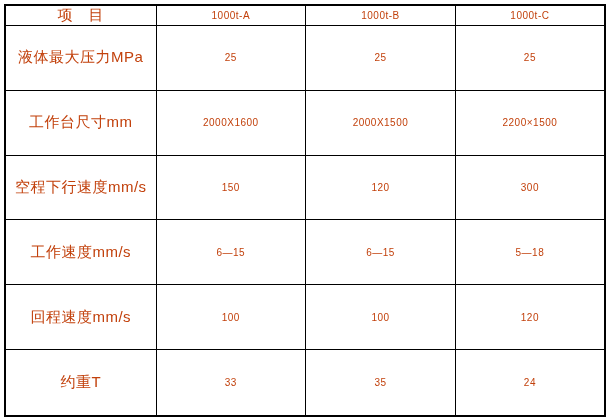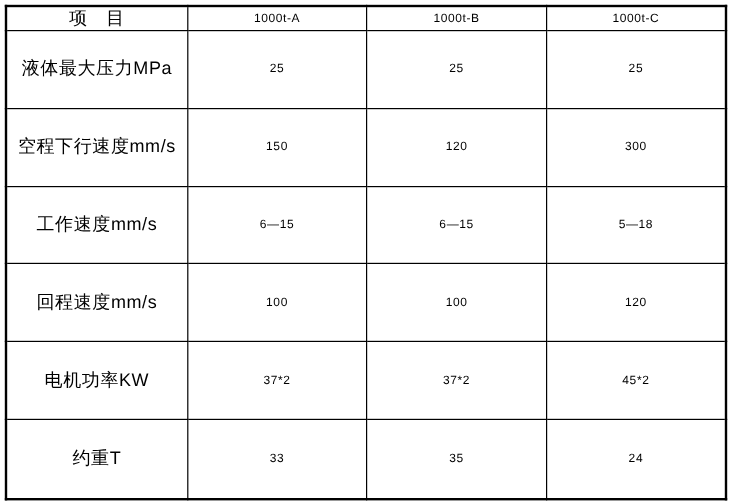--- a/index.html
+++ b/index.html
@@ -25,21 +25,21 @@
     background: #ffffff;
   }
   .spec-table th,
   .spec-table td {
     border: 1px solid #000000;
     text-align: center;
     vertical-align: middle;
     padding: 0;
     font-weight: normal;
     font-size: 15px;
-    color: #000000;
+    color: #c2410c;
     letter-spacing: 0.5px;
     overflow: hidden;
     white-space: nowrap;
   }
   .spec-table col.label-col { width: 151px; }
   .spec-table td.value-cell,
   .spec-table th.model-cell {
     font-size: 10px;
     letter-spacing: 0.5px;
   }
@@ -64,44 +64,44 @@
       </tr>
     </thead>
     <tbody>
       <tr>
         <td>液体最大压力MPa</td>
         <td class="value-cell">25</td>
         <td class="value-cell">25</td>
         <td class="value-cell">25</td>
       </tr>
       <tr>
+        <td>工作台尺寸mm</td>
+        <td class="value-cell">2000X1600</td>
+        <td class="value-cell">2000X1500</td>
+        <td class="value-cell">2200×1500</td>
+      </tr>
+      <tr>
         <td>空程下行速度mm/s</td>
         <td class="value-cell">150</td>
         <td class="value-cell">120</td>
         <td class="value-cell">300</td>
       </tr>
       <tr>
         <td>工作速度mm/s</td>
         <td class="value-cell">6—15</td>
         <td class="value-cell">6—15</td>
         <td class="value-cell">5—18</td>
       </tr>
       <tr>
         <td>回程速度mm/s</td>
         <td class="value-cell">100</td>
         <td class="value-cell">100</td>
         <td class="value-cell">120</td>
       </tr>
       <tr>
-        <td>电机功率KW</td>
-        <td class="value-cell">37*2</td>
-        <td class="value-cell">37*2</td>
-        <td class="value-cell">45*2</td>
-      </tr>
-      <tr>
         <td>约重T</td>
         <td class="value-cell">33</td>
         <td class="value-cell">35</td>
         <td class="value-cell">24</td>
       </tr>
     </tbody>
   </table>
 </div>
 
 </body></html>

